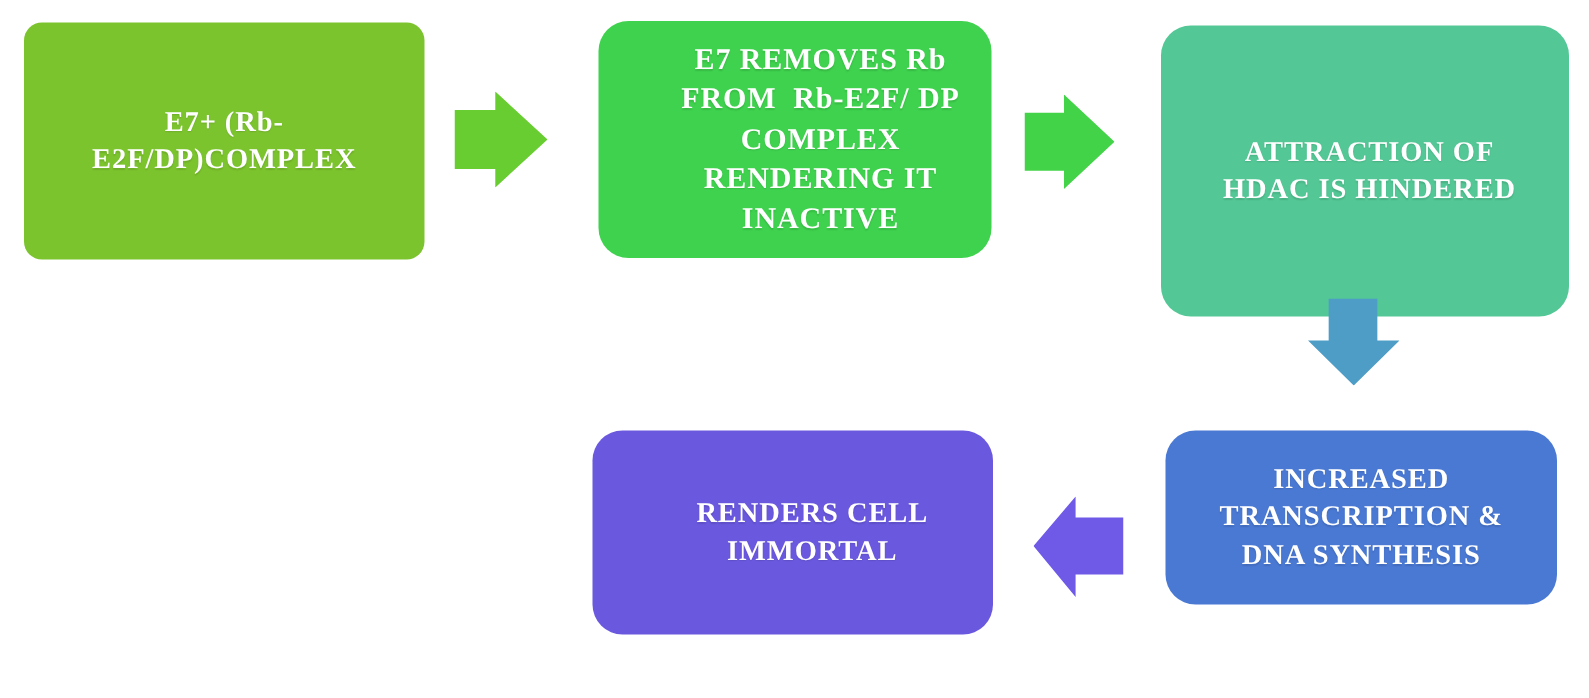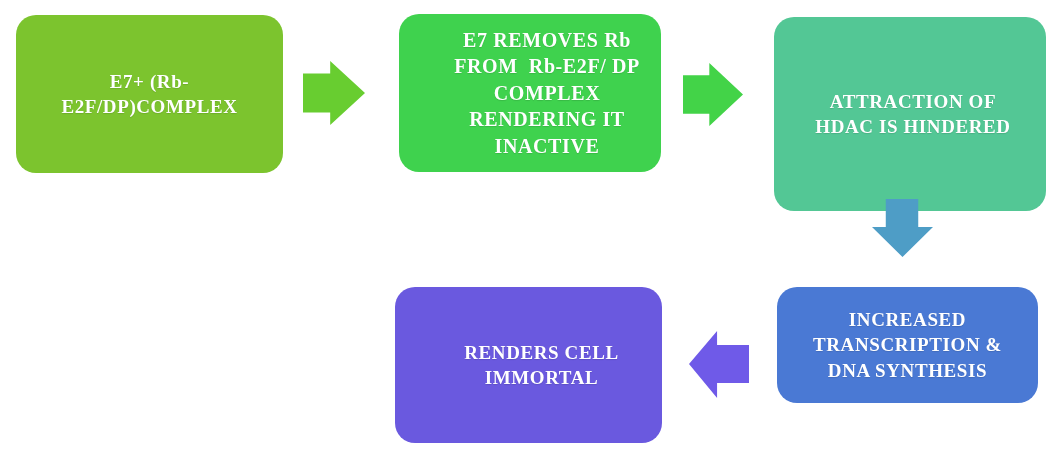--- a/index.html
+++ b/index.html
@@ -25,25 +25,25 @@
     color: #ffffff;
     font-weight: bold;
     font-size: 19px;
     line-height: 1.32;
     letter-spacing: 0.6px;
     white-space: pre-wrap;
     text-shadow: 0 1px 1px rgba(0,0,0,0.12);
     box-sizing: border-box;
     padding: 6px 10px;
   }
-  #box1 { left: 16px;  top: 15px;  width: 267px; height: 158px; }
+  #box1 { left: 16px;  top: 15px;  width: 267px; height: 158px; border-radius: 12px; }
   #box2 { left: 399px; top: 14px;  width: 262px; height: 158px; font-size: 20px; }
   #box3 { left: 774px; top: 17px;  width: 272px; height: 194px; padding-left: 16px; }
   #box4 { left: 777px; top: 287px; width: 261px; height: 116px; }
-  #box5 { left: 395px; top: 287px; width: 267px; height: 156px; padding-left: 36px; }
+  #box5 { left: 395px; top: 287px; width: 267px; height: 136px; padding-left: 36px; }
   .flow-arrow {
     position: absolute;
     display: block;
   }
   #arrow1 { left: 303px; top: 61px;  width: 62px; height: 64px; }
   #arrow2 { left: 683px; top: 63px;  width: 60px; height: 63px; }
   #arrow3 { left: 872px; top: 199px; width: 61px; height: 58px; }
   #arrow4 { left: 689px; top: 331px; width: 60px; height: 67px; }
 </style>
 </head>

